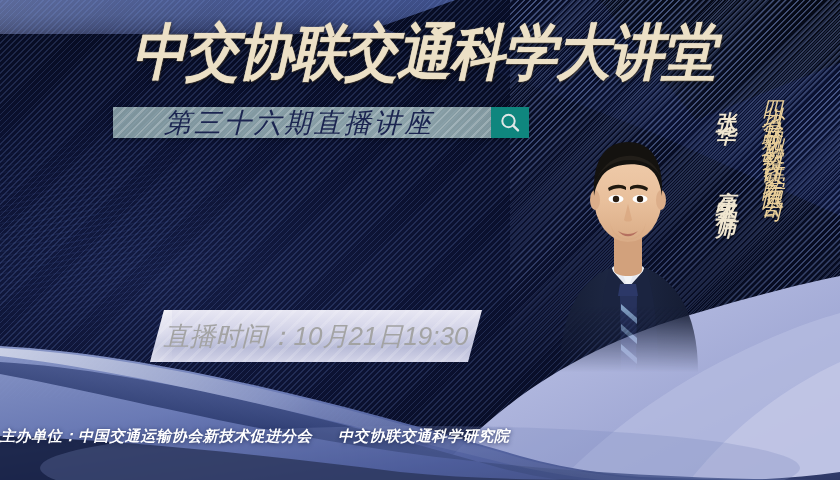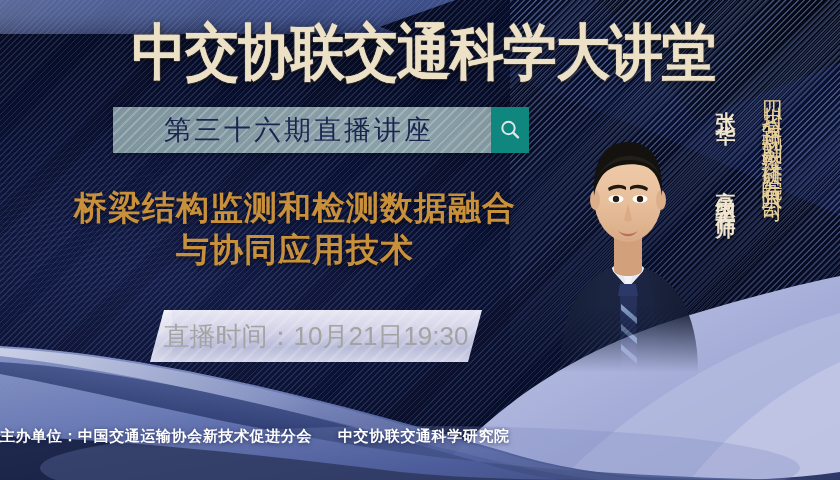--- a/index.html
+++ b/index.html
@@ -2,20 +2,21 @@
 <html><head>
 <meta charset="utf-8">
 <style>
   html,body{margin:0;padding:0;background:#000;}
   #poster{
     position:relative;
     width:840px;height:480px;
     overflow:hidden;
     font-family:"Liberation Sans","DejaVu Sans",sans-serif;
     background:#0a1233;
+    font-style:italic;
   }
 
   
   .bg-base{
     position:absolute;inset:0;
     background:
       radial-gradient(ellipse 70% 55% at 18% 58%, #141c44 0%, #0b1130 55%, #070c22 100%),
       linear-gradient(180deg,#24306a 0%,#111a42 14%,#0a1030 40%,#080d26 100%);
   }
   
@@ -95,21 +96,21 @@
     letter-spacing:-1px;
     text-align:center;
     transform:scaleY(1.12);
     transform-origin:top center;
     text-shadow:0 0 1px #ece0c6, 1px 1px 0 rgba(60,45,20,.45), 0 2px 6px rgba(0,0,0,.55);
     white-space:nowrap;
   }
 
   
   .sub-bar{
-    position:absolute;left:113px;top:107px;width:416px;height:46px;
+    position:absolute;left:113px;top:107px;width:416px;height:31px;
     display:flex;align-items:stretch;
     background:linear-gradient(90deg,rgba(150,176,180,.82) 0%,rgba(159,184,188,.86) 70%,rgba(150,176,180,.82) 100%);
     box-shadow:0 1px 5px rgba(0,0,0,.35);
     text-align:right;
   }
   .sub-bar .stripes{
     position:absolute;inset:0;
     background-image:repeating-linear-gradient(
       -45deg,
       rgba(255,255,255,.00) 0px,
@@ -349,24 +350,20 @@
     <div class="icon-box">
       <span>
         <svg width="24" height="24" viewBox="0 0 24 24" fill="none">
           <circle cx="10.5" cy="10" r="6.2" stroke="#dfe6e6" stroke-width="2"></circle>
           <line x1="15.2" y1="14.6" x2="20" y2="19.4" stroke="#dfe6e6" stroke-width="2.4" stroke-linecap="round"></line>
         </svg>
       </span>
     </div>
   </div>
 
-  <div class="topic">
-    <span class="l1">桥梁结构监测和检测数据融合</span>
-    <span class="l2">与协同应用技术</span>
-  </div>
 
   <div class="time-wrap">
     <div class="time-banner">
       <div class="gloss"></div>
       <div class="cornerL"></div>
     </div>
     <div class="time-text">直播时间：10月21日19:30</div>
   </div>
 
   <div class="v-col v-speaker">张二华  高级工程师</div>

